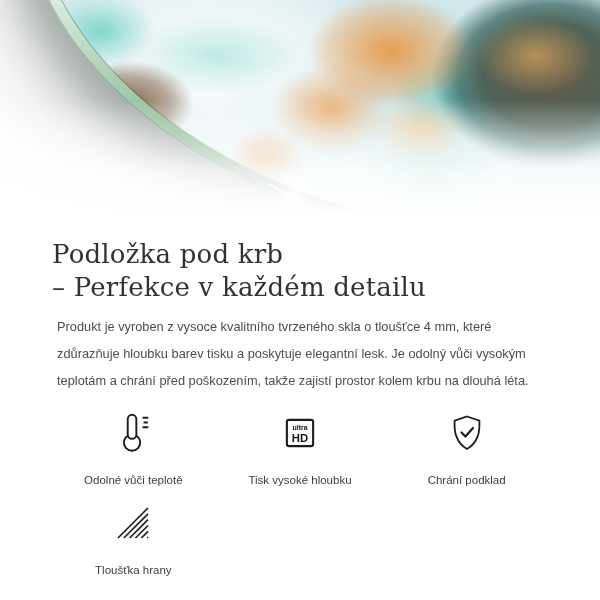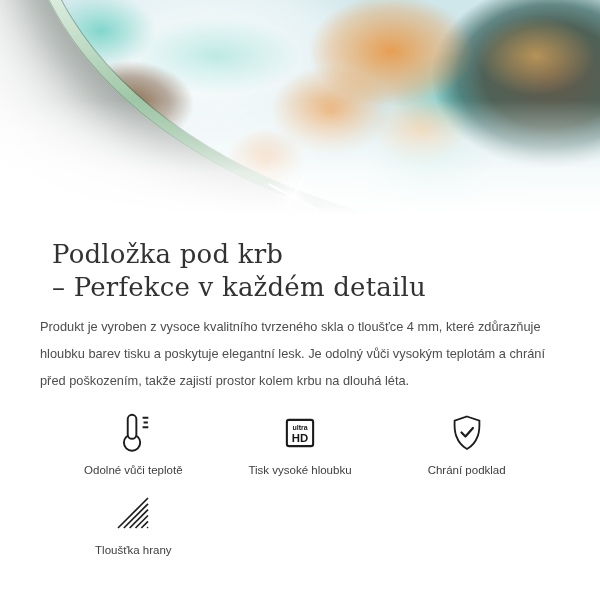--- a/index.html
+++ b/index.html
@@ -56,32 +56,32 @@
   }
 
   
   .content { padding:0 40px; }
   .page-title {
     margin:6px 12px 0; font-family:"DejaVu Serif", serif; font-weight:400;
     font-size:26px; line-height:33px; color:#323232; letter-spacing:0.2px;
     white-space:pre-line;
   }
   .description {
-    margin:9px 0 0; max-width:524px;
+    margin:9px 17px 0; max-width:524px;
     font-size:12.8px; line-height:27px; color:#4d4d4d;
   }
 
   
   .features {
     display:grid; grid-template-columns:repeat(3,1fr);
     margin:14px 10px 0; row-gap:12px;
   }
   .feature { display:flex; flex-direction:column; align-items:center; }
   .icon-box { height:50px; display:flex; align-items:center; justify-content:center; }
-  .feature-label { margin-top:6px; font-size:11.5px; color:#3d3d3d; }
+  .feature-label { margin-top:16px; font-size:11.5px; color:#3d3d3d; }
 
   svg.ic { stroke:#1c1c1c; fill:none; stroke-width:2; }
   svg.ic text { stroke:none; fill:#141414; font-family:"Liberation Sans", sans-serif; font-weight:bold; }
 </style>
 </head>
 <body>
 
 <div class="hero">
   <div class="disc-edge"></div>
   <div class="disc"></div>

